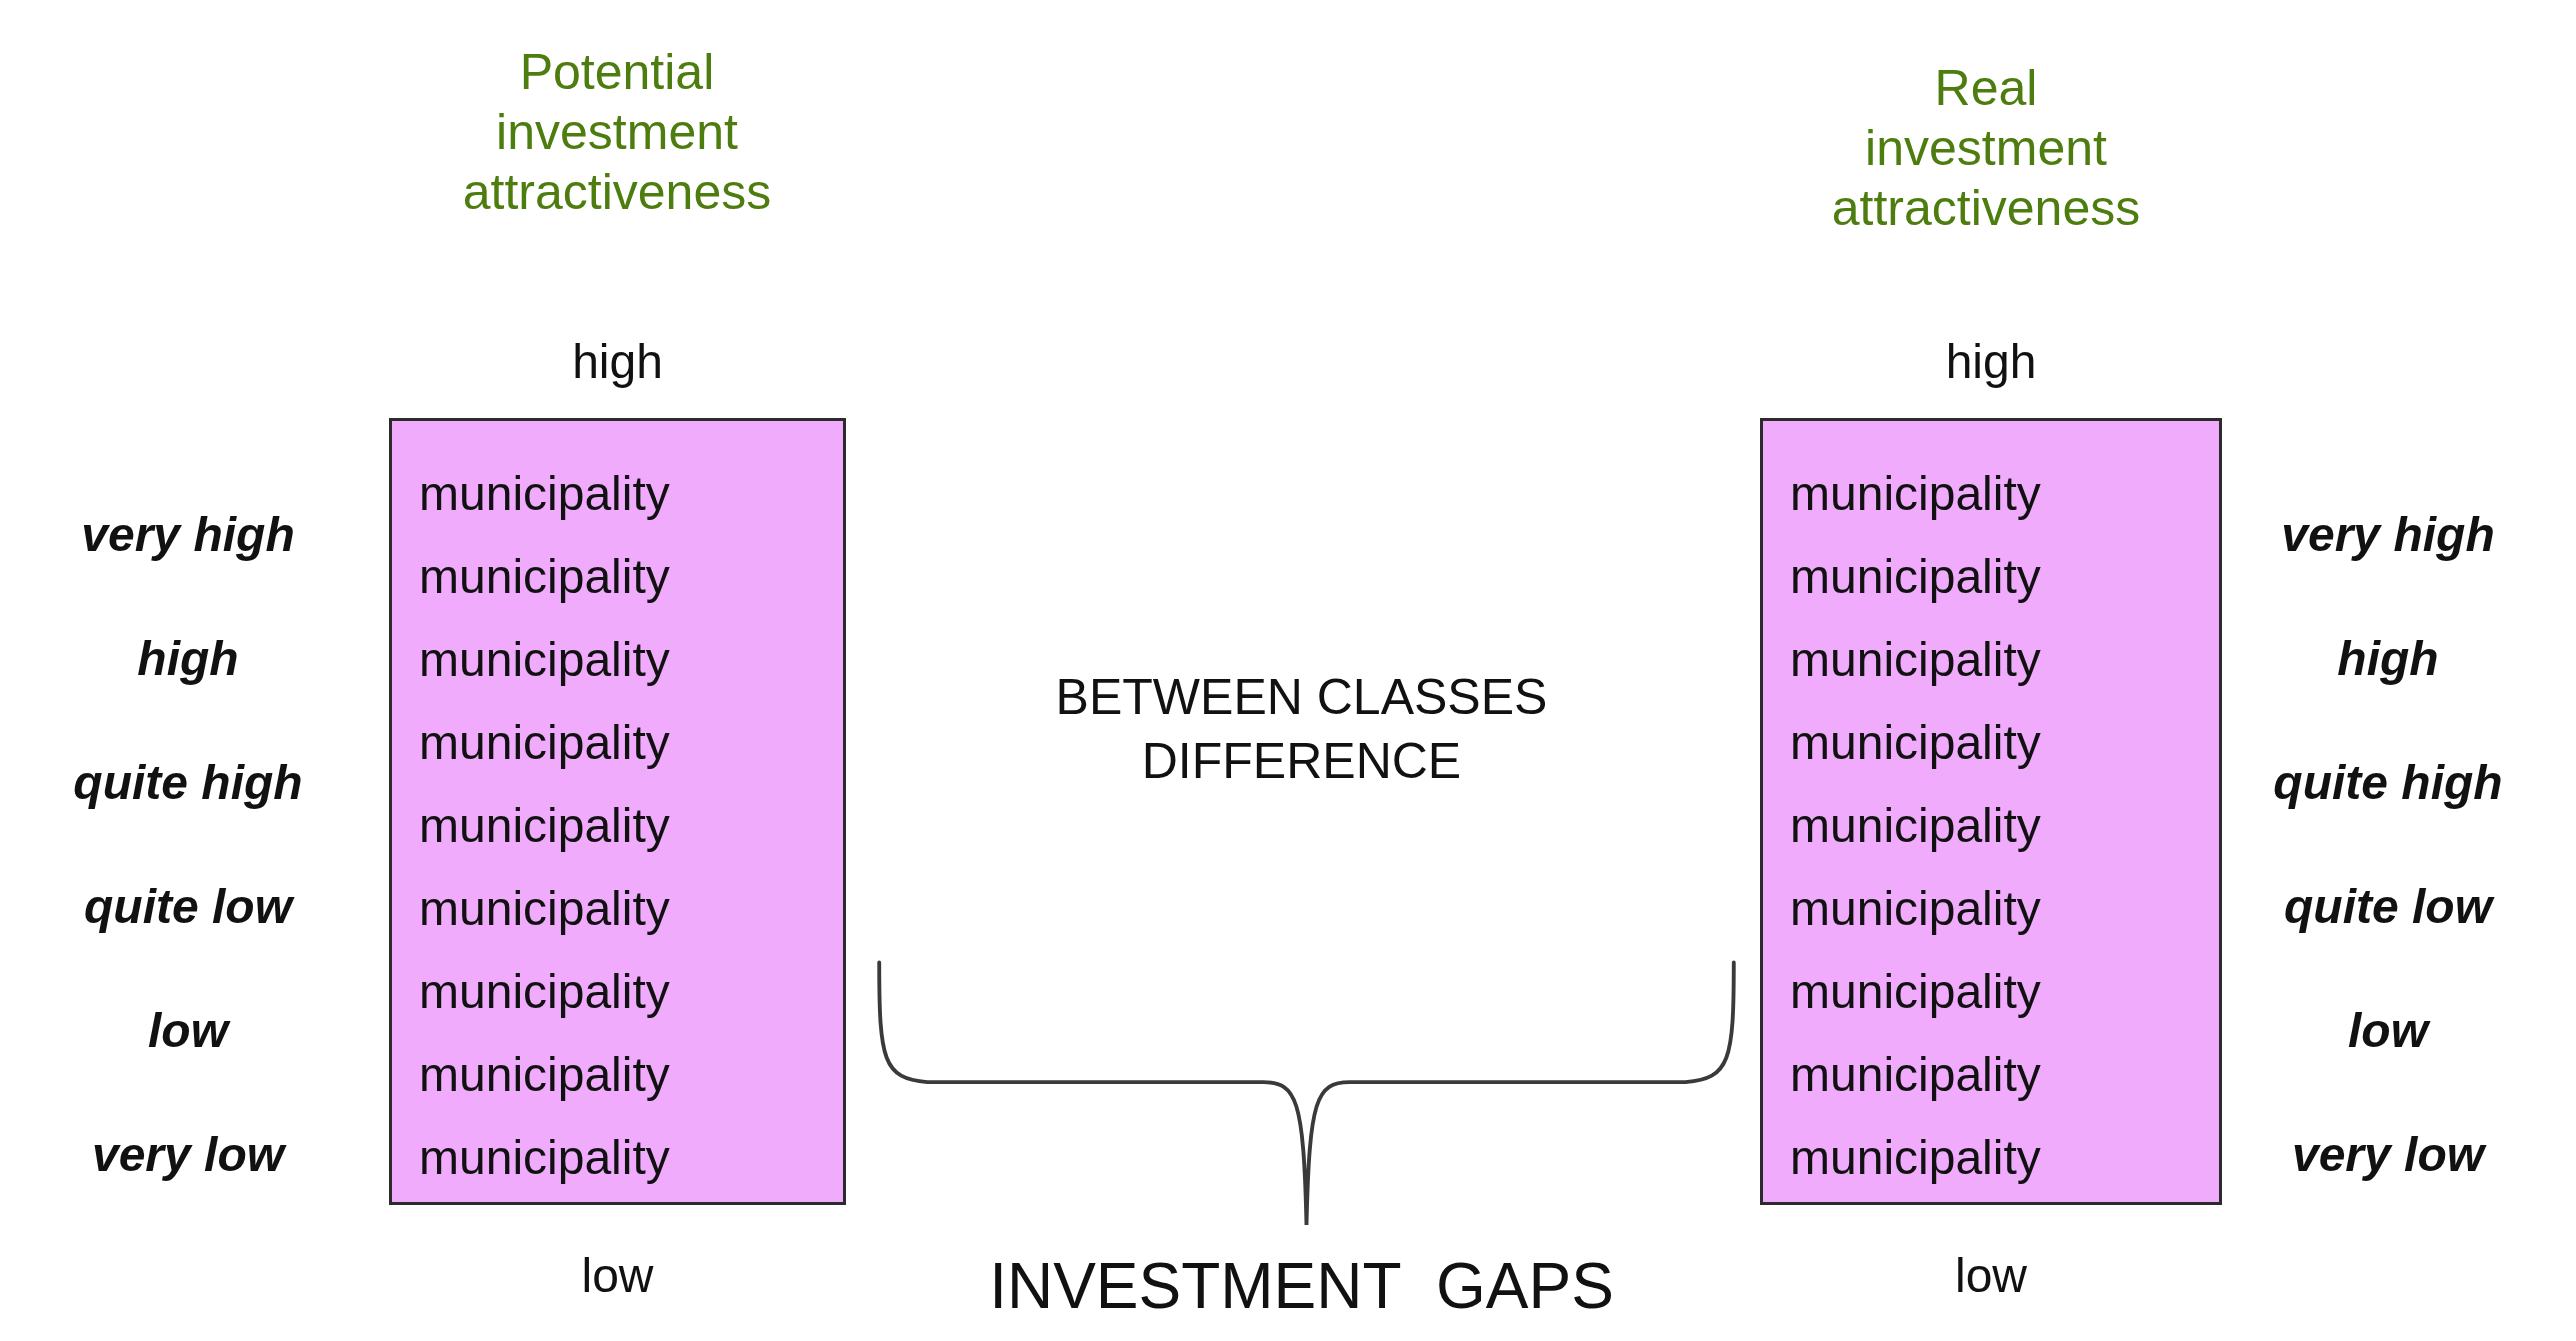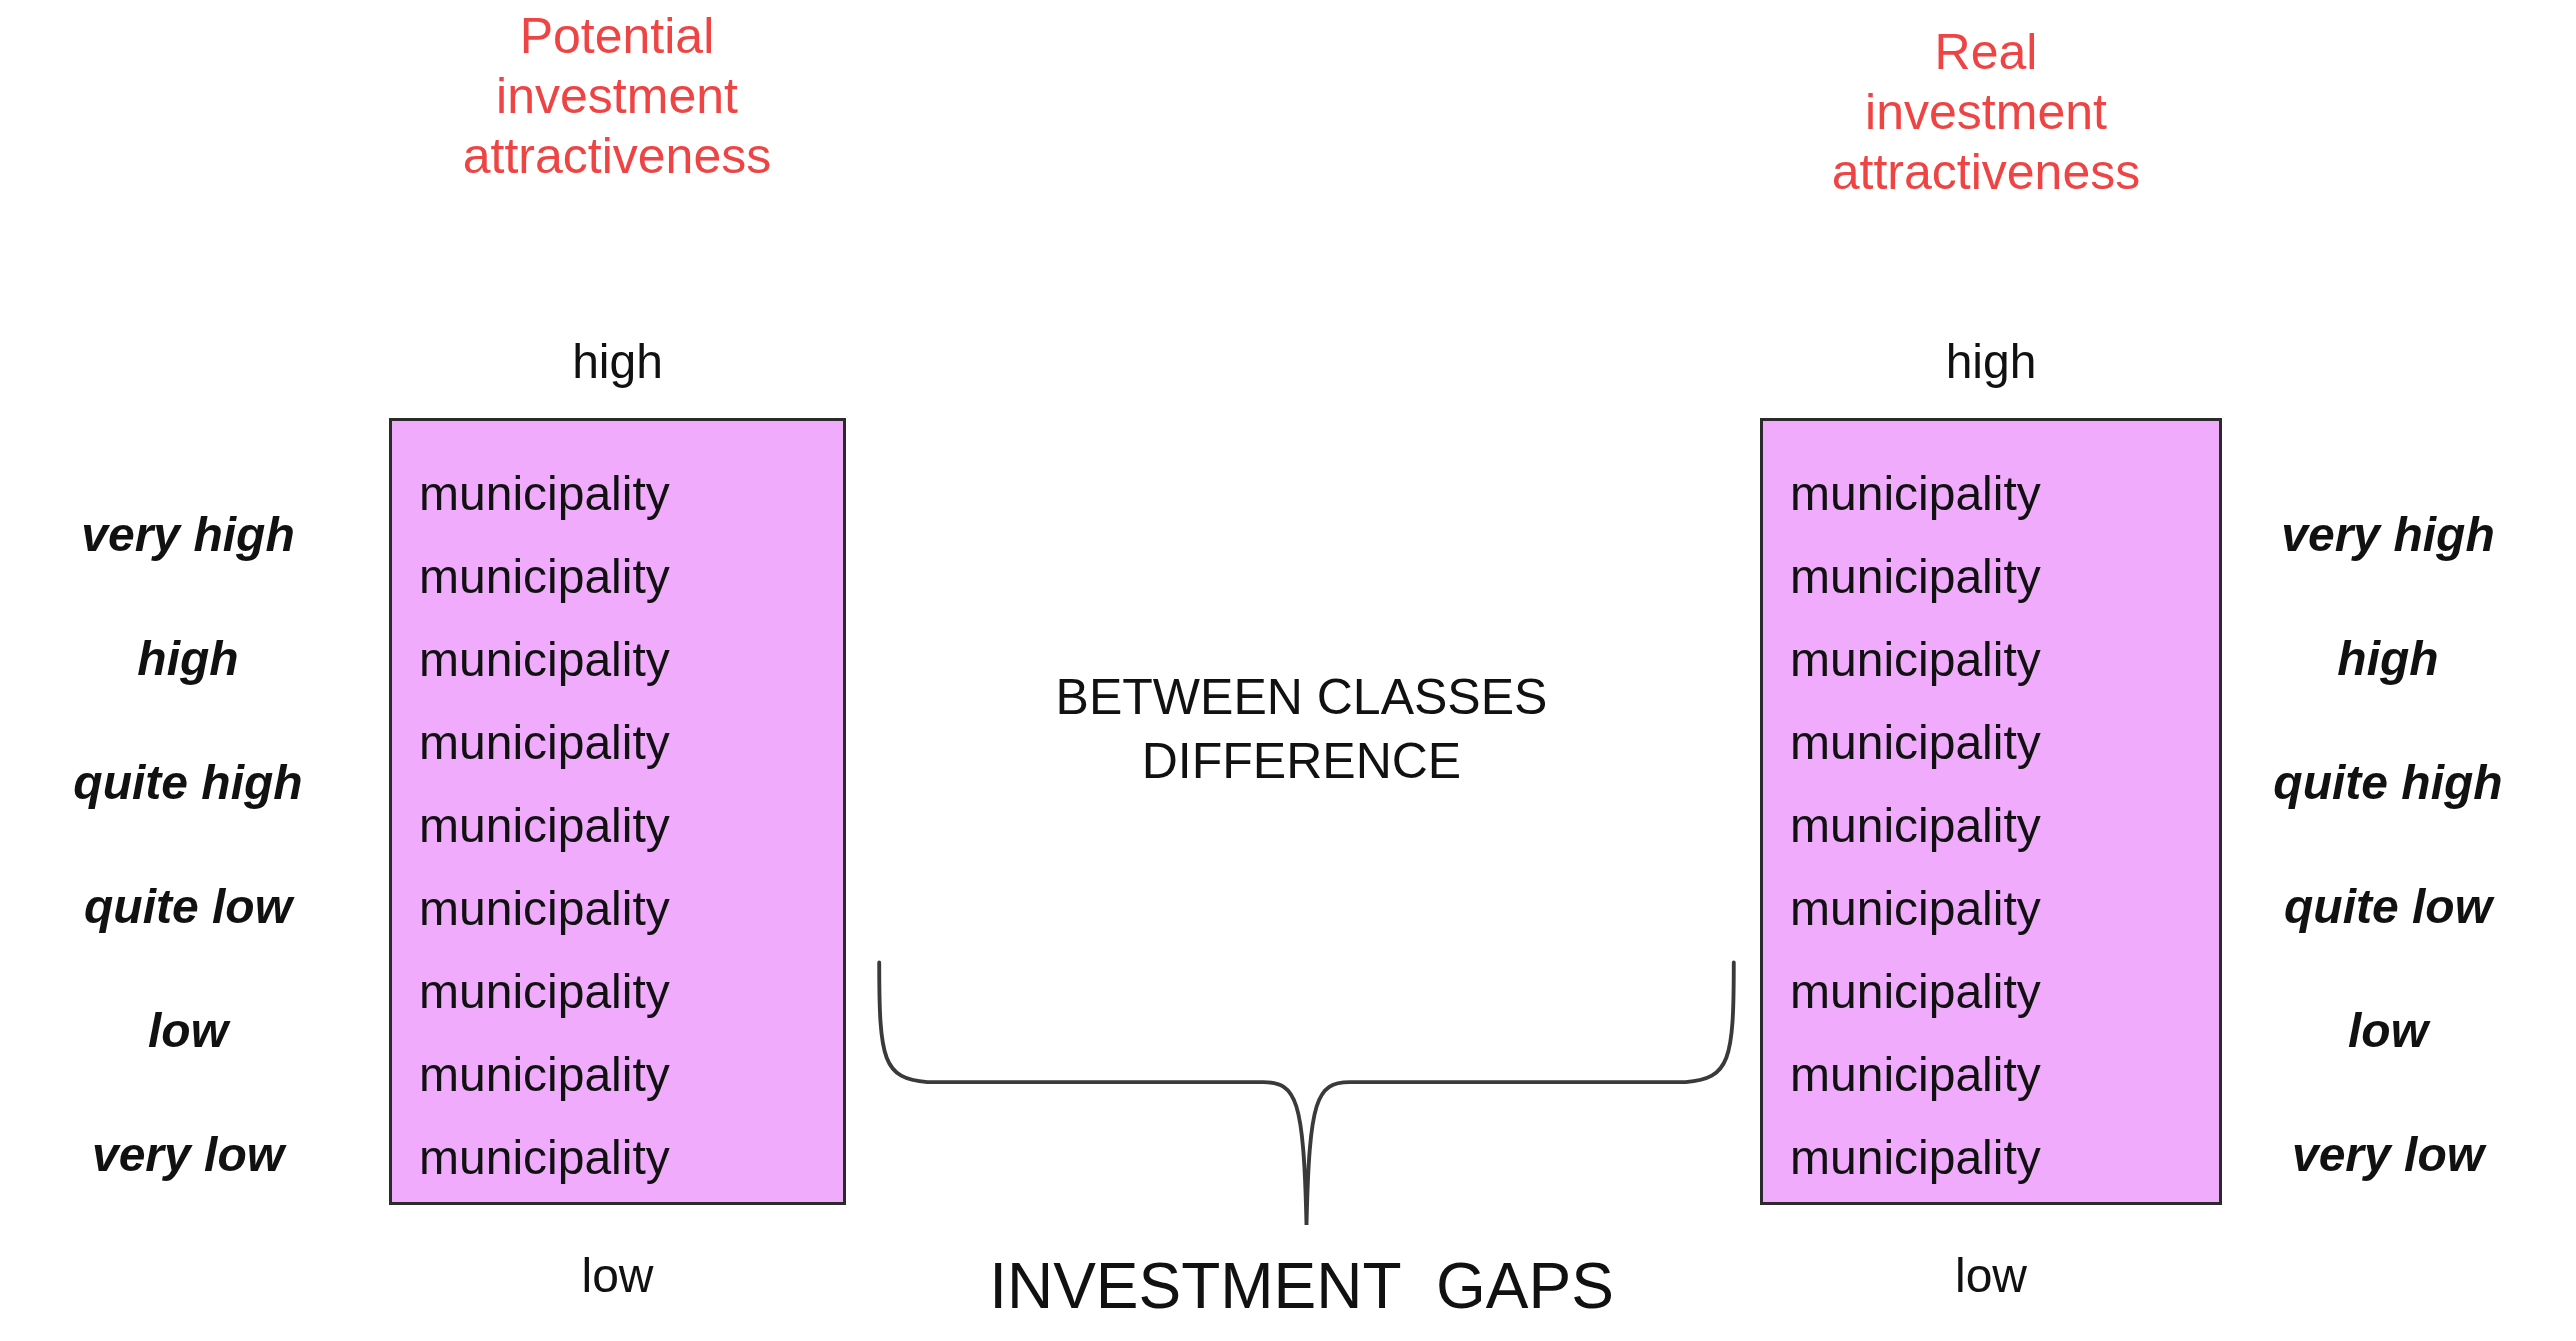--- a/index.html
+++ b/index.html
@@ -19,22 +19,23 @@
     background: #ffffff;
     overflow: hidden;
   }
 
   
   .col-heading {
     position: absolute;
     text-align: center;
     font-size: 50px;
     line-height: 60px;
-    color: #ef4444;
+    color: #4d7c0f;
     letter-spacing: 0px;
+    margin-top: 36px;
   }
   .col-heading .hl { display: block; }
 
   #heading-potential { left: 318px; top: 5.8px;  width: 598px; }
   #heading-real      { left: 1687px; top: 22px; width: 598px; }
 
   
   .scale-caption {
     position: absolute;
     text-align: center;

